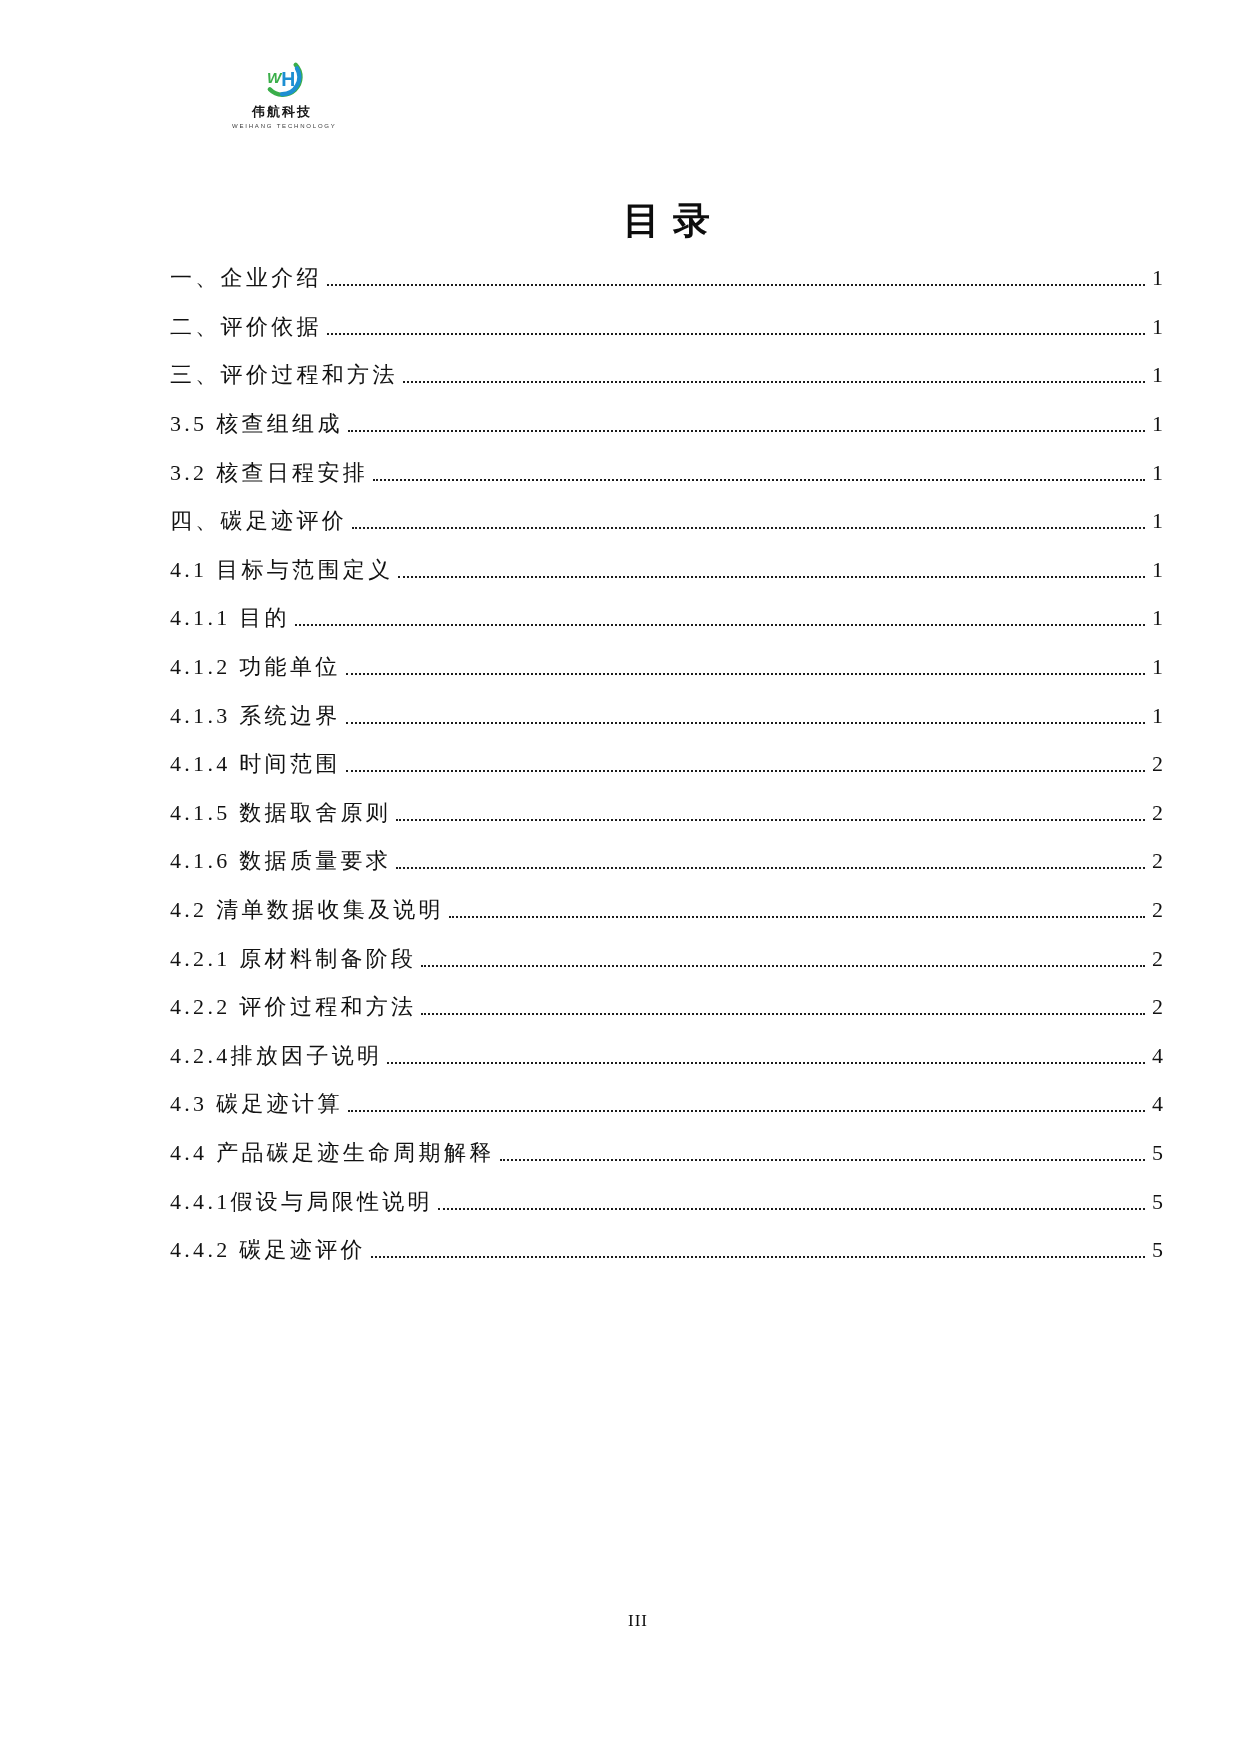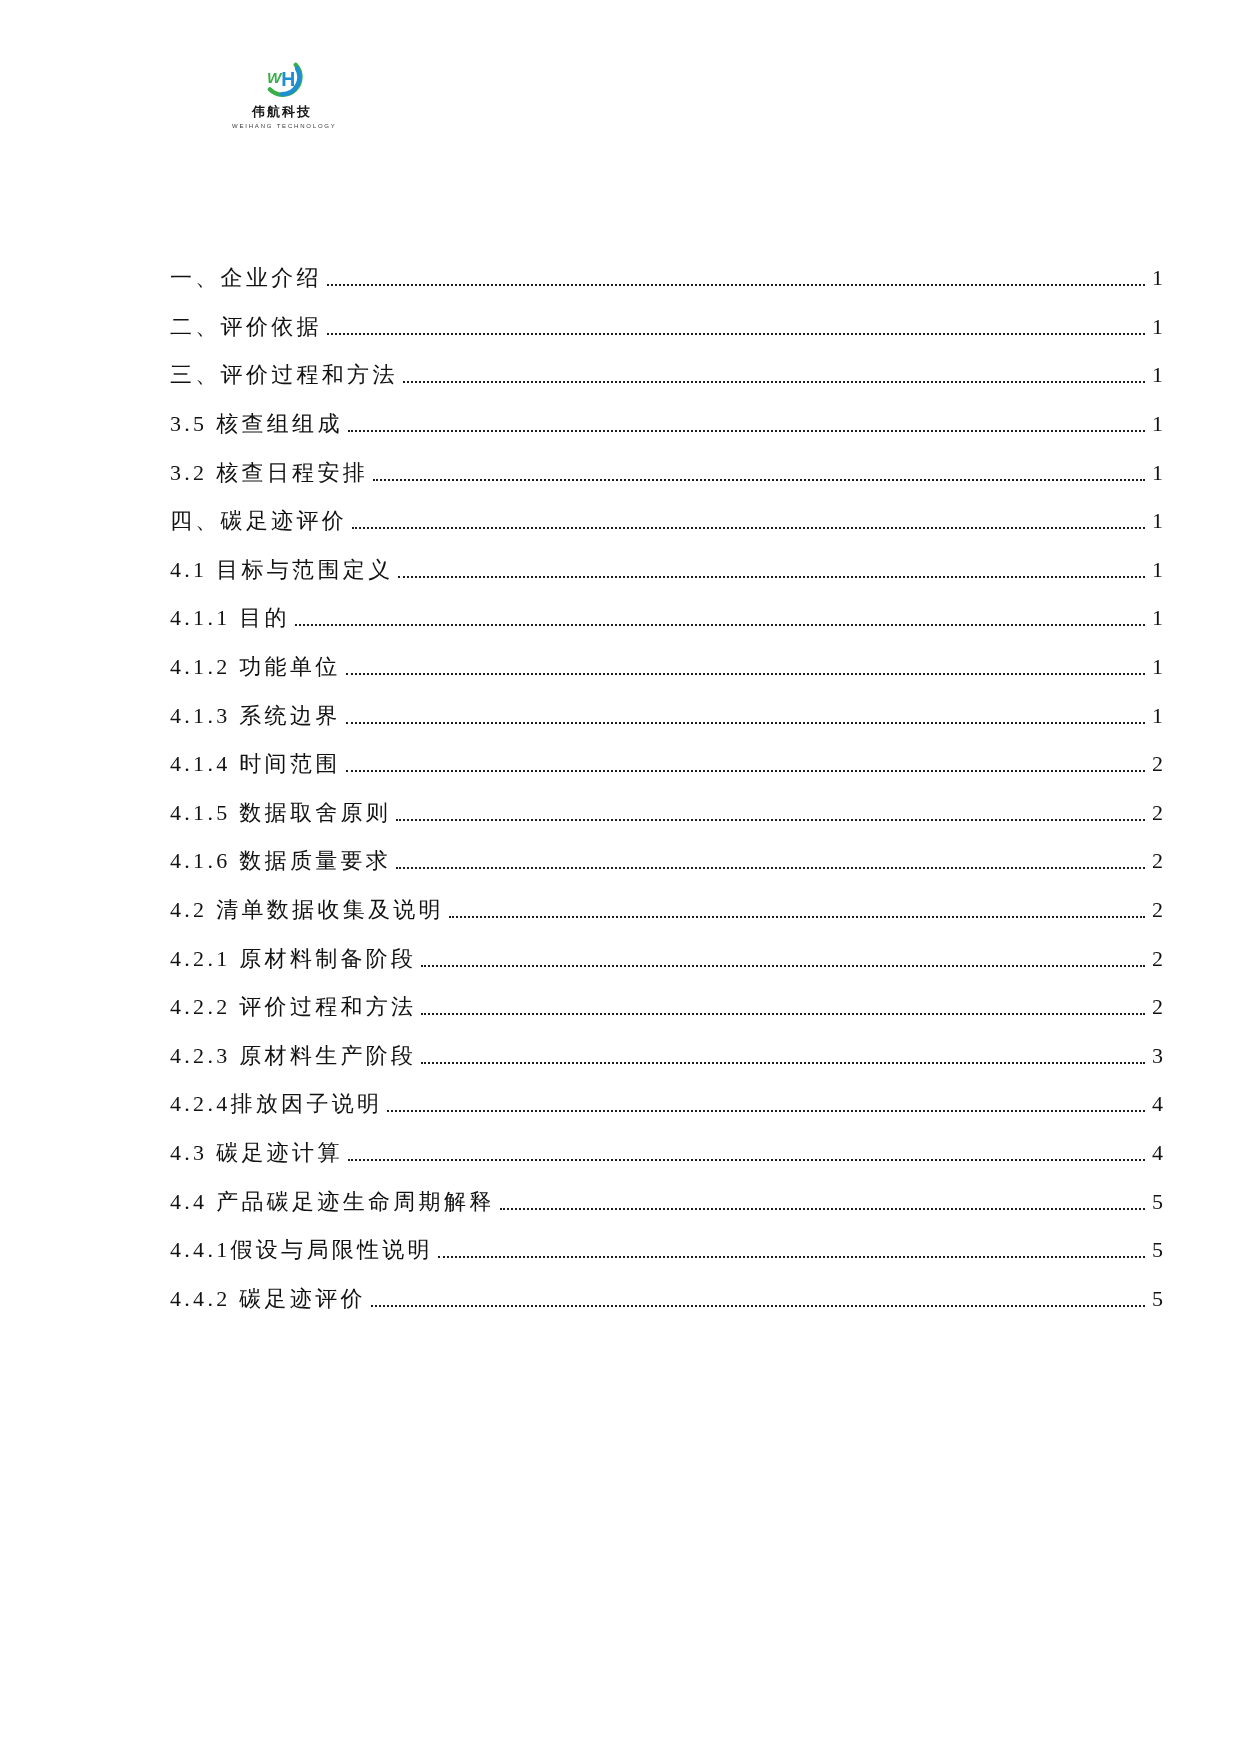--- a/index.html
+++ b/index.html
@@ -59,20 +59,21 @@
     <svg class="logo-mark" viewBox="0 0 64 64" aria-hidden="true">
       <path d="M 15 49 A 24 24 0 1 0 51 15" fill="none" stroke-width="6" stroke-linecap="round" stroke="#3aae49"></path>
       <path d="M 52.8 20 A 24 24 0 0 1 32 56" fill="none" stroke-width="6" stroke-linecap="round" stroke="#1d8fd2"></path>
       <text x="11" y="41" font-size="21" font-weight="bold" font-style="italic" font-family="Liberation Sans, sans-serif" fill="#3aae49">W</text>
       <text x="31" y="44" font-size="27" font-weight="bold" font-family="Liberation Sans, sans-serif" fill="#1d8fd2">H</text>
     </svg>
     <div class="brand-cn">伟航科技</div>
     <div class="brand-en">WEIHANG TECHNOLOGY</div>
   </div>
 
+  <h1 class="toc-title">目录</h1>
 
   <nav class="toc">
 
       <div class="toc-row">
         <span class="toc-label">一、企业介绍</span>
         <span class="toc-leader"></span>
         <span class="toc-page">1</span>
       </div>
 
       <div class="toc-row">
@@ -158,25 +159,20 @@
         <span class="toc-leader"></span>
         <span class="toc-page">2</span>
       </div>
 
       <div class="toc-row">
         <span class="toc-label">4.2.2 评价过程和方法</span>
         <span class="toc-leader"></span>
         <span class="toc-page">2</span>
       </div>
 
-      <div class="toc-row">
-        <span class="toc-label">4.2.3 原材料生产阶段</span>
-        <span class="toc-leader"></span>
-        <span class="toc-page">3</span>
-      </div>
 
       <div class="toc-row">
         <span class="toc-label">4.2.4排放因子说明</span>
         <span class="toc-leader"></span>
         <span class="toc-page">4</span>
       </div>
 
       <div class="toc-row">
         <span class="toc-label">4.3 碳足迹计算</span>
         <span class="toc-leader"></span>
@@ -195,14 +191,17 @@
         <span class="toc-page">5</span>
       </div>
 
       <div class="toc-row">
         <span class="toc-label">4.4.2 碳足迹评价</span>
         <span class="toc-leader"></span>
         <span class="toc-page">5</span>
       </div>
     </nav>
 
+  <div class="footer">
+    <span>III</span>
+  </div>
 
 </div>
 
 </body></html>

